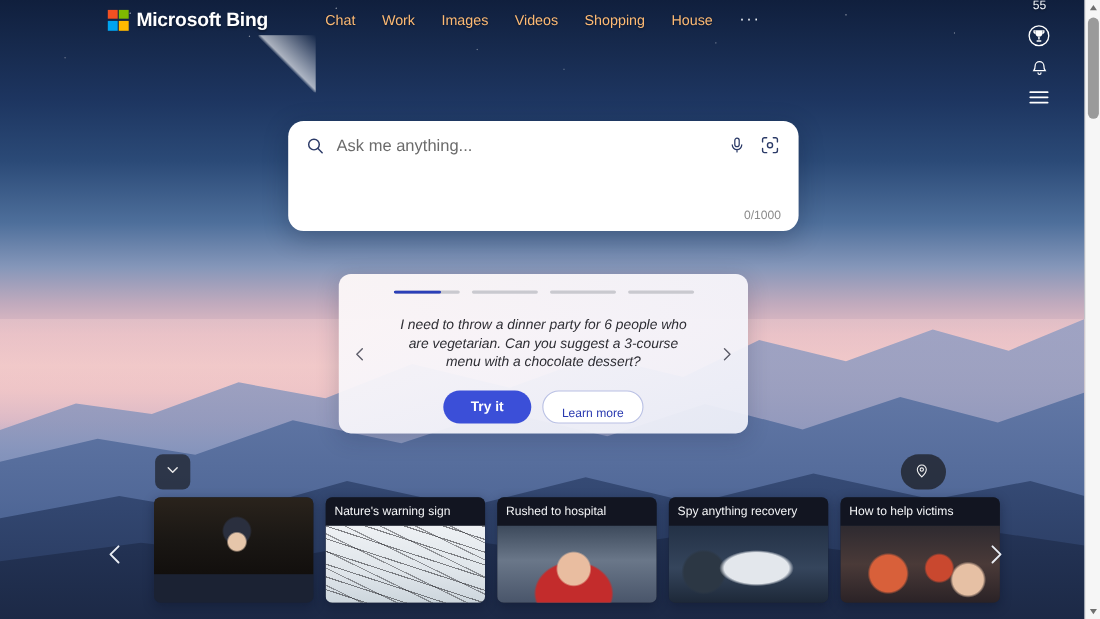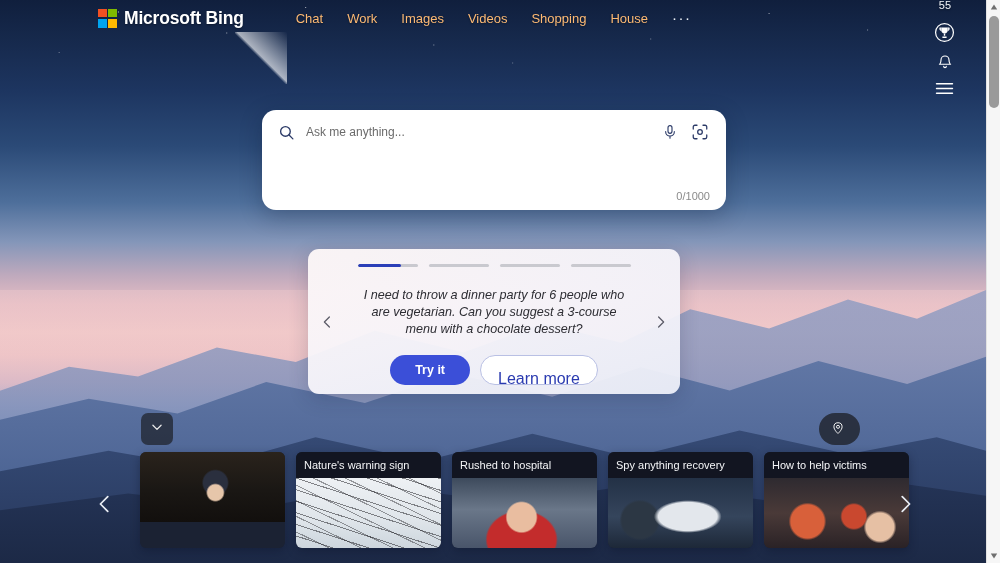--- a/index.html
+++ b/index.html
@@ -213,21 +213,21 @@
   .search-row {
     display: flex;
     align-items: center;
     height: 44px;
     padding: 0 17px 0 16px;
   }
   .search-input {
     flex: 1;
     border: none;
     outline: none;
-    font-size: 12px;
+    font-size: 15px;
     color: #b91c1c;
     font-family: "Liberation Sans", sans-serif;
     background: transparent;
     margin-left: 11px;
   }
   .search-input::placeholder { color: #6b6b6b; }
   .search-tools {
     display: flex;
     align-items: center;
     gap: 13px;
@@ -295,21 +295,21 @@
     cursor: pointer;
     font-family: "Liberation Sans", sans-serif;
   }
   .btn-secondary {
     background: #fff;
     color: #2a3ab0;
     border: 1px solid #b9c0e4;
     border-radius: 17px;
     padding: 14px 17px;
     height: 30px;
-    font-size: 16px;
+    font-size: 11px;
     cursor: pointer;
     font-family: "Liberation Sans", sans-serif;
   }
   .promo-arrow {
     position: absolute;
     top: 50%;
     transform: translateY(-50%);
     color: #5c5c68;
     cursor: pointer;
     display: flex;

